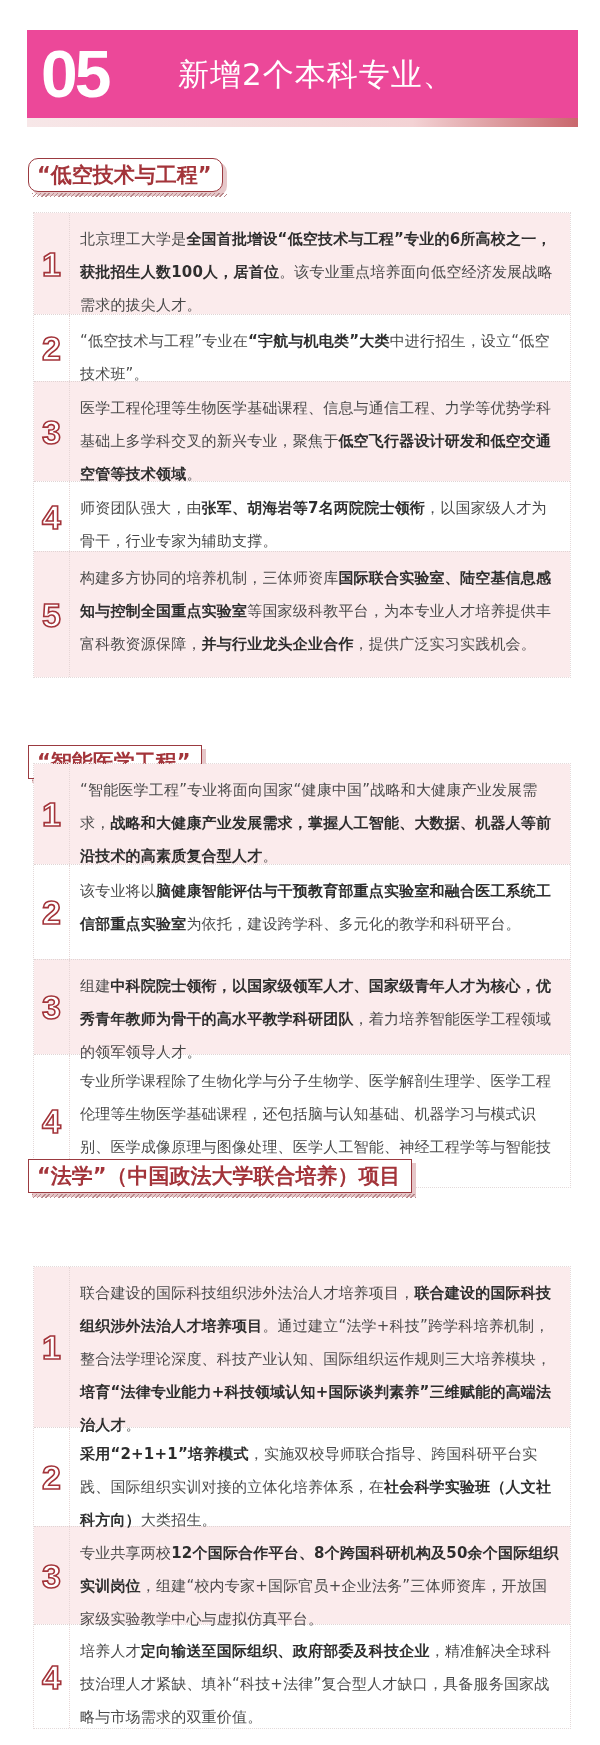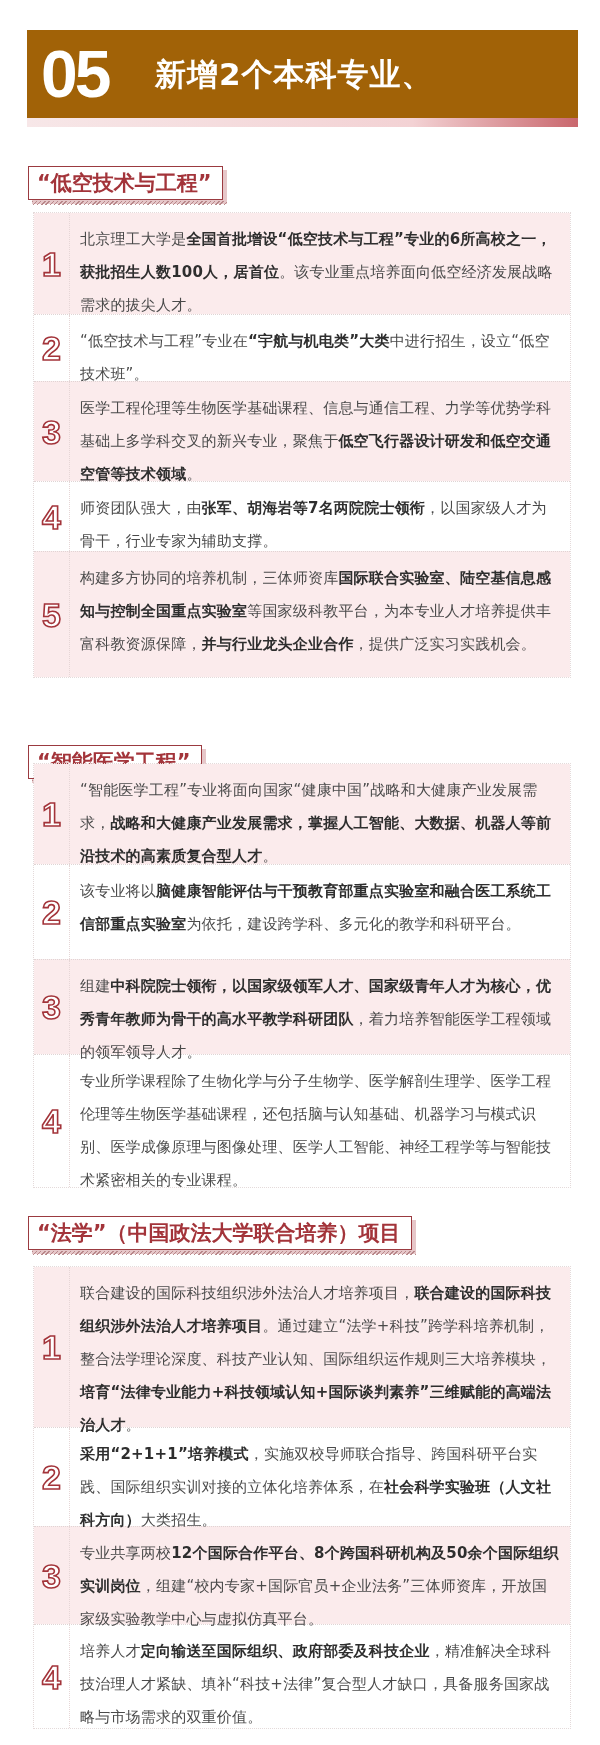--- a/index.html
+++ b/index.html
@@ -1,34 +1,34 @@
 <!DOCTYPE html>
 <html><head>
 <meta charset="utf-8">
 <style>
   * { box-sizing: border-box; margin: 0; padding: 0; }
   html, body { width: 600px; height: 1745px; background: #ffffff; overflow: hidden; }
   body { font-family: "DejaVu Sans", "Liberation Sans", sans-serif; color: #3a3a3a; position: relative; }
 
   .banner {
     position: absolute; left: 27px; top: 30px; width: 551px; height: 88px;
-    background: #a16207; color: #fff; display: flex; align-items: center;
+    background: #ec4899; color: #fff; display: flex; align-items: center;
   }
   .banner-strip {
     position: absolute; left: 27px; top: 118px; width: 551px; height: 9px;
     background: linear-gradient(to right, #f7e7e8 0%, #f3d2d4 70%, #c9676d 100%);
   }
   .banner-num {
     font-family: "Liberation Sans", sans-serif; font-weight: 700;
     font-size: 66px; letter-spacing: -3px; margin-left: 14px; line-height: 1;
     width: 108px;
   }
   .banner-title { display: flex; flex-direction: column; margin-left: 6px; }
   .banner-title span {
-    font-weight: 700; font-size: 31px; line-height: 38px; letter-spacing: 1px; white-space: nowrap;
+    font-weight: 400; font-size: 31px; line-height: 38px; letter-spacing: 1px; white-space: nowrap; margin-left: 23px;
   }
 
   .tag {
     position: absolute; left: 28px; height: 34px;
     background: #fff; border: 1px solid #9b3a40;
     color: #a3343a; font-weight: 700; font-size: 21px; line-height: 32px;
     padding: 0 10px 0 8px; white-space: nowrap;
     box-shadow: 4px 4px 0 0 #e6c7c9;
   }
   .tag::after {
@@ -59,21 +59,21 @@
 <body>
 
 <div class="banner">
   <div class="banner-num">05</div>
   <div class="banner-title">
     <span>新增2个本科专业、</span>
   </div>
 </div>
 <div class="banner-strip"></div>
 
-<div class="tag" style="top:166px;">“低空技术与工程”</div>
+<div class="tag" style="top:158px;border-radius:10px;">“低空技术与工程”</div>
 <div class="card" style="top:212px;">
   <div class="row pink" style="height:101px;">
     <div class="num-col">
         <span class="num">1</span>
       </div>
     <div class="txt"><span>北京理工大学是</span><b>全国首批增设“低空技术与工程”专业的6所高校之一，获批招生人数100人，居首位</b><span>。该专业重点培养面向低空经济发展战略需求的拔尖人才。</span></div>
   </div>
   <div class="row white" style="height:67px;">
     <div class="num-col">
         <span class="num">2</span>
@@ -121,21 +121,21 @@
     <div class="txt"><span>组建</span><b>中科院院士领衔，以国家级领军人才、国家级青年人才为核心，优秀青年教师为骨干的高水平教学科研团队</b><span>，着力培养智能医学工程领域的领军领导人才。</span></div>
   </div>
   <div class="row white" style="height:133px;">
     <div class="num-col">
         <span class="num">4</span>
       </div>
     <div class="txt"><span>专业所学课程除了生物化学与分子生物学、医学解剖生理学、医学工程伦理等生物医学基础课程，还包括脑与认知基础、机器学习与模式识别、医学成像原理与图像处理、医学人工智能、神经工程学等与智能技术紧密相关的专业课程。</span></div>
   </div>
 </div>
 
-<div class="tag" style="top:1216px;">“法学”（中国政法大学联合培养）项目</div>
+<div class="tag" style="top:1159px;">“法学”（中国政法大学联合培养）项目</div>
 <div class="card" style="top:1266px;">
   <div class="row pink" style="height:160px;">
     <div class="num-col">
         <span class="num">1</span>
       </div>
     <div class="txt"><span>联合建设的国际科技组织涉外法治人才培养项目，</span><b>联合建设的国际科技组织涉外法治人才培养项目</b><span>。通过建立“法学+科技”跨学科培养机制，整合法学理论深度、科技产业认知、国际组织运作规则三大培养模块，</span><b>培育“法律专业能力+科技领域认知+国际谈判素养”三维赋能的高端法治人才</b><span>。</span></div>
   </div>
   <div class="row white" style="height:99px;">
     <div class="num-col">
         <span class="num">2</span>

